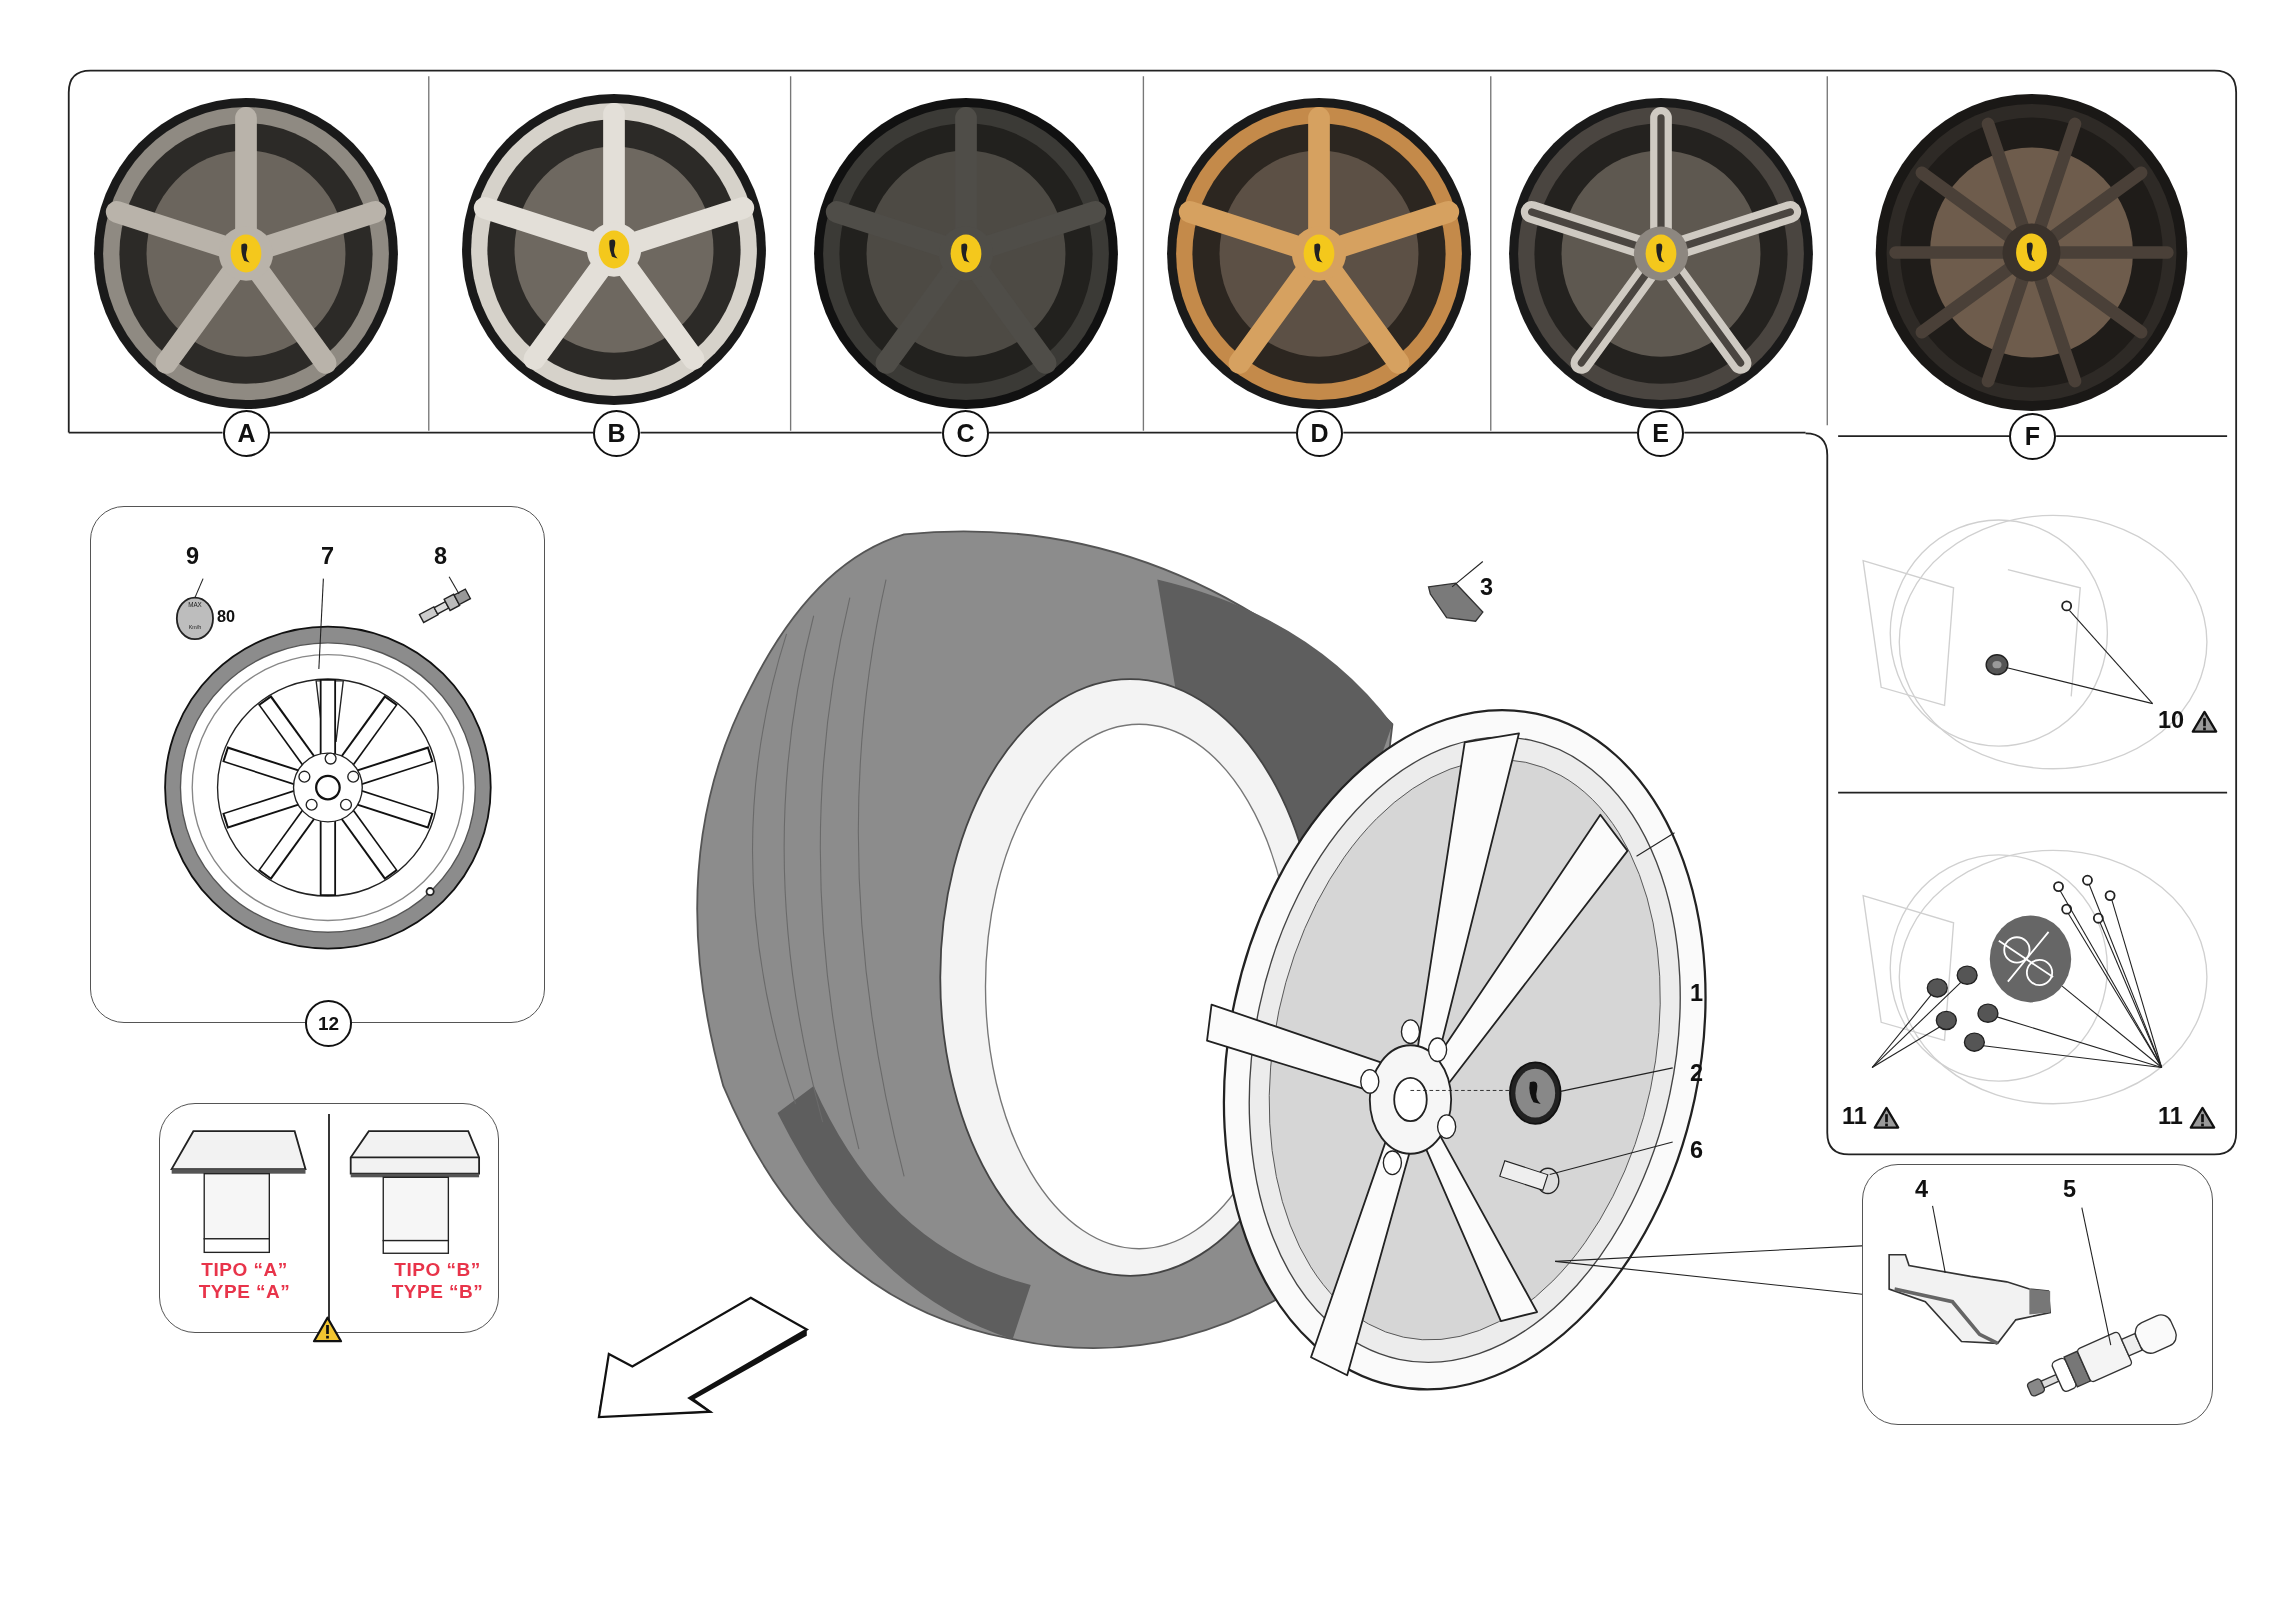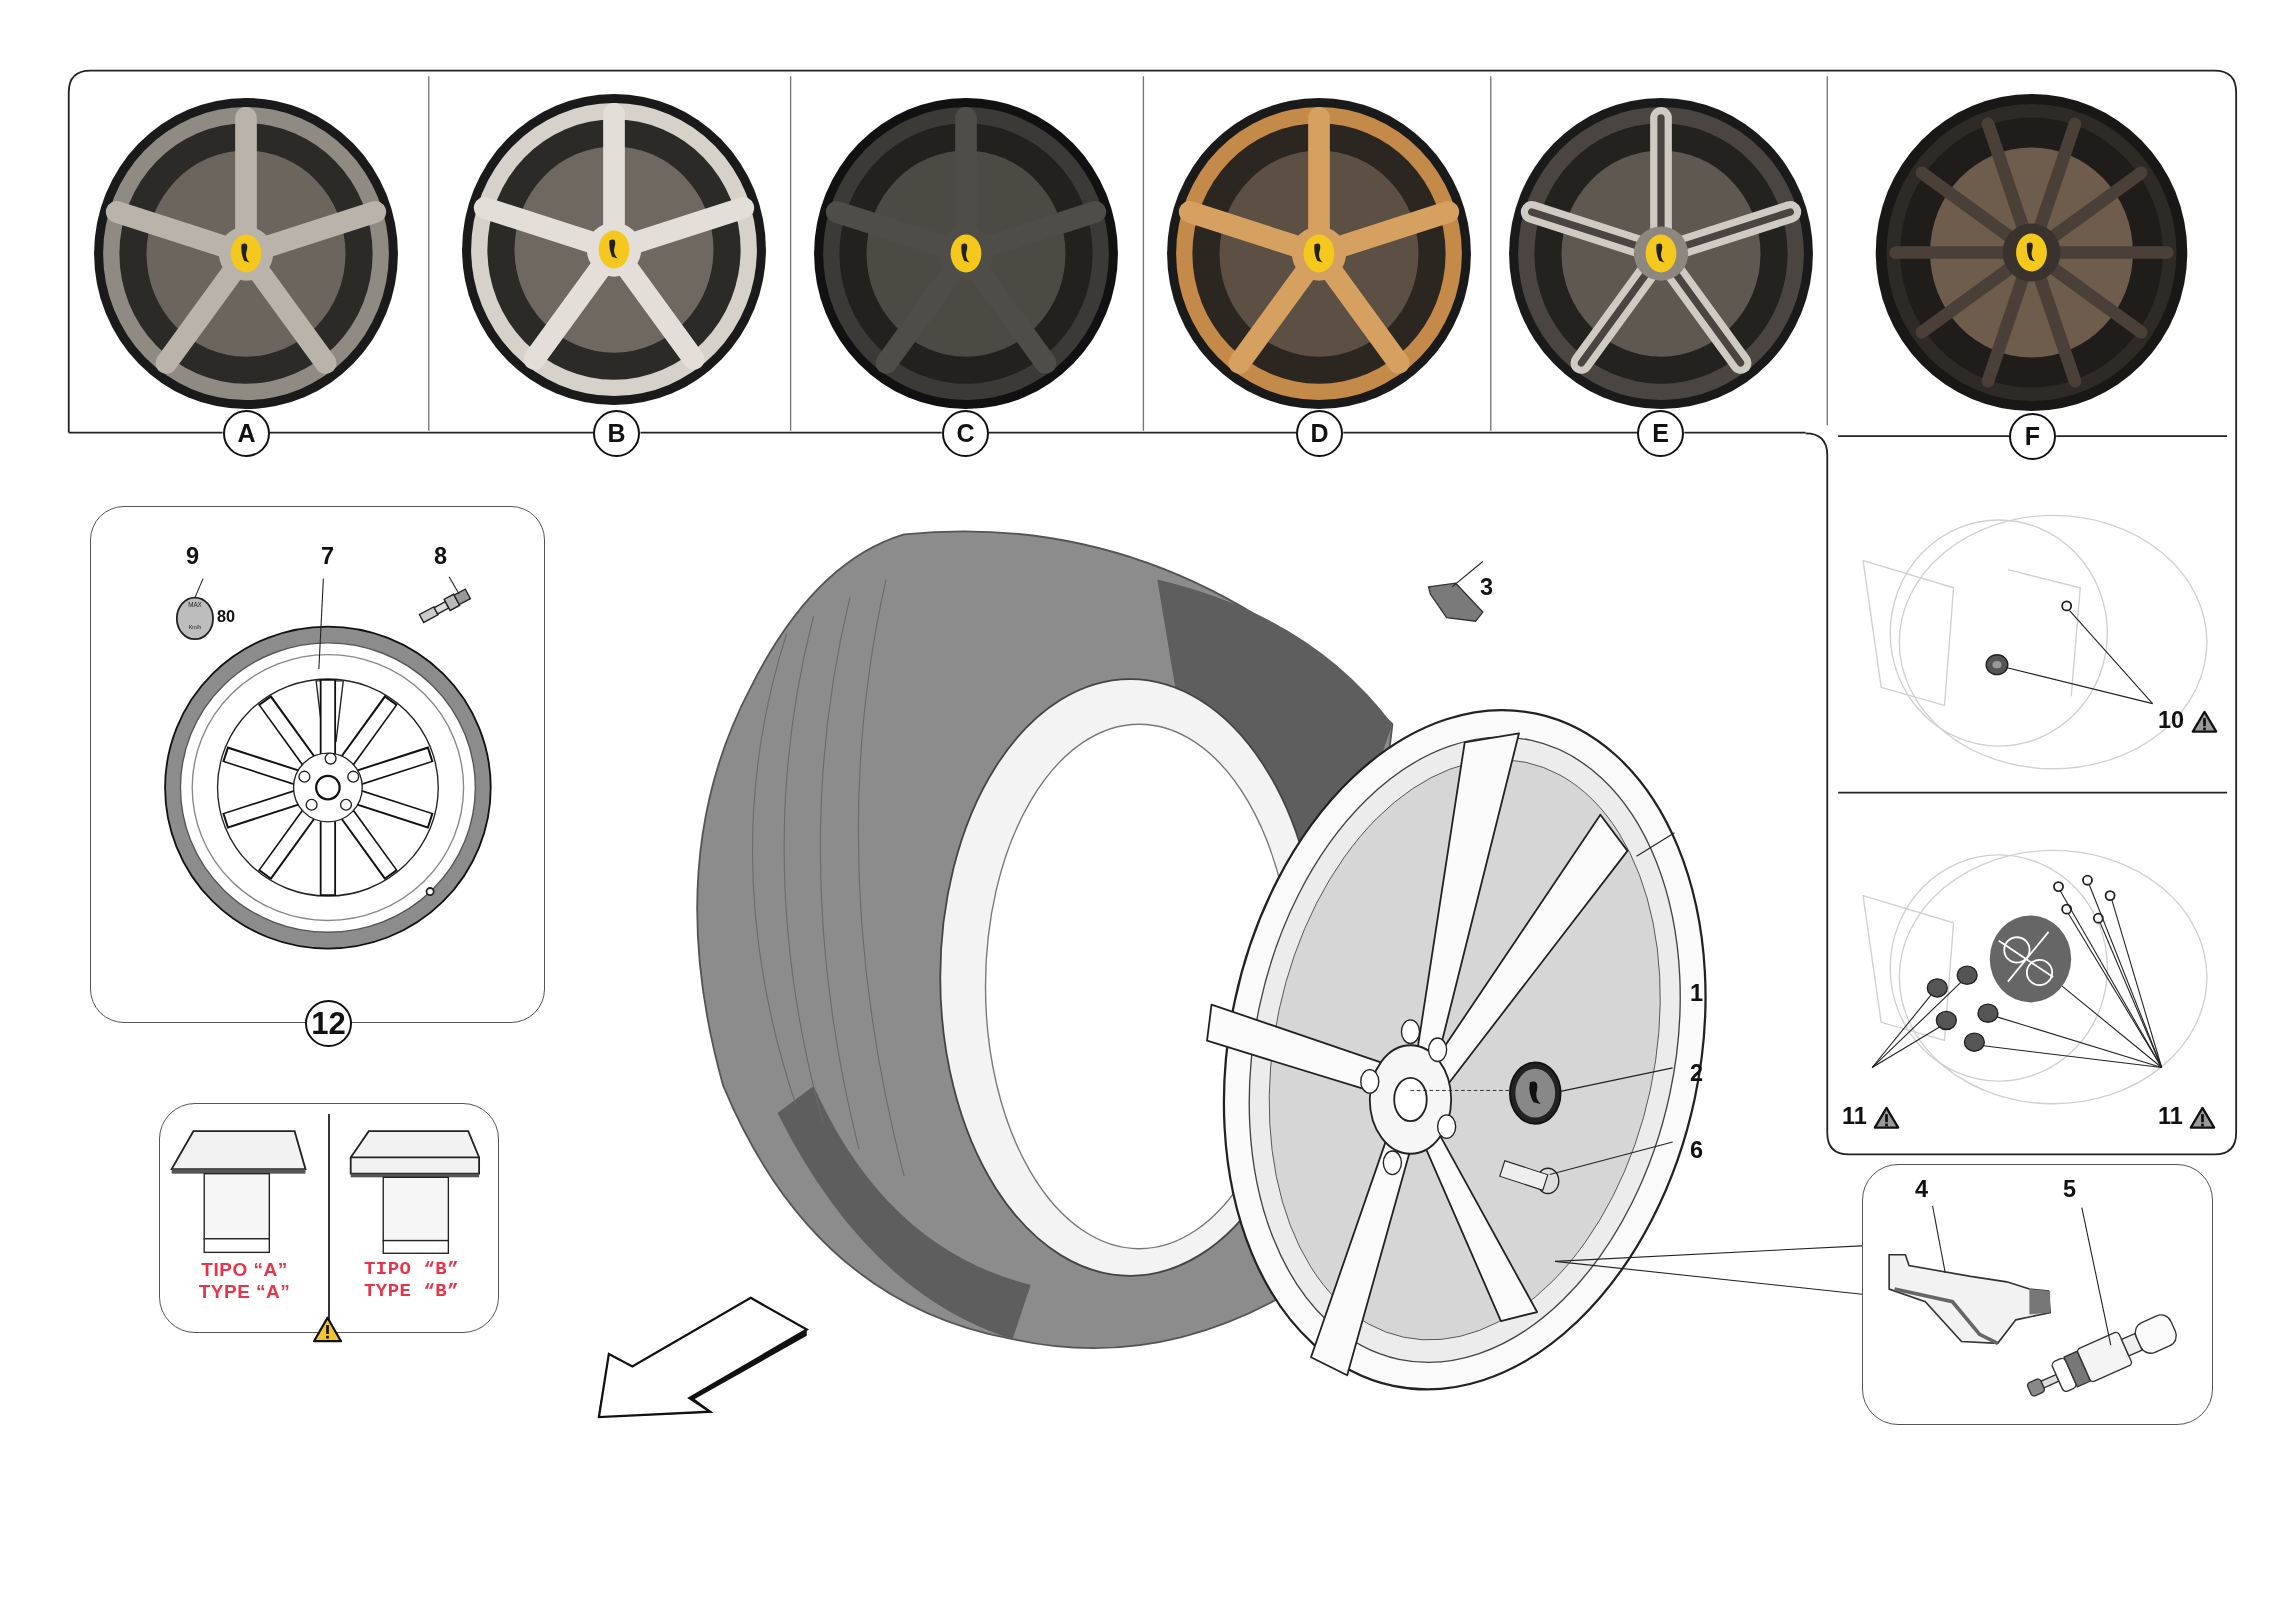--- a/index.html
+++ b/index.html
@@ -311,21 +311,21 @@
   <line x1="258" y1="80" x2="253" y2="180" stroke="#222" stroke-width="1.2"></line>
 </svg>
 <div class="callout" style="left:186px;top:545px;"><span>9</span></div>
 <div class="abs" style="left:177px;top:602px;width:36px;text-align:center;line-height:1;">
   <div style="font-size:6.3px;color:#222;">MAX</div>
   <div style="font-size:16.3px;font-weight:bold;color:#111;margin-left:40px;">80</div>
   <div style="font-size:5.4px;color:#222;">Km/h</div>
 </div>
 <div class="callout" style="left:321px;top:545px;"><span>7</span></div>
 <div class="callout" style="left:434px;top:545px;"><span>8</span></div>
-<div class="circle-label" style="left:305px;top:1000px;font-size:31px;">
+<div class="circle-label" style="left:305px;top:1000px;font-size:19px;">
     <span>12</span>
   </div>
 
 <div class="panel" style="left:159px;top:1103px;width:340px;height:230px;border-radius:36px;"></div>
 <svg style="left:159px;top:1103px;" width="340" height="230" viewBox="0 0 376 254">
   <line x1="188" y1="12" x2="188" y2="240" stroke="#222" stroke-width="2"></line>
 
   <path d="M38,31 L150,31 L162,73 L14,73z" fill="#f2f2f2" stroke="#222" stroke-width="2"></path>
   <rect x="14" y="73" width="148" height="5" fill="#555"></rect>
   <rect x="50" y="78" width="72" height="72" fill="#f6f6f6" stroke="#222" stroke-width="1.5"></rect>
@@ -334,21 +334,21 @@
   <path d="M232,31 L342,31 L354,60 L354,78 L212,78 L212,60z" fill="#f2f2f2" stroke="#222" stroke-width="2"></path>
   <line x1="212" y1="60" x2="354" y2="60" stroke="#222" stroke-width="2"></line>
   <rect x="212" y="78" width="142" height="4" fill="#555"></rect>
   <rect x="248" y="82" width="72" height="70" fill="#f6f6f6" stroke="#222" stroke-width="1.5"></rect>
   <rect x="248" y="152" width="72" height="14" fill="#fff" stroke="#222" stroke-width="1.5"></rect>
 </svg>
 <div class="red-text" style="left:163px;top:1259px;width:163px;">
   <div>TIPO “A”</div>
   <div>TYPE “A”</div>
 </div>
-<div class="red-text" style="left:330px;top:1259px;width:163px;font-family:Liberation Mono, monospace;">
+<div class="red-text" style="left:356px;top:1259px;width:163px;">
   <div>TIPO “B”</div>
   <div>TYPE “B”</div>
 </div>
 <svg style="left:312px;top:1316px;" width="31" height="27" viewBox="0 0 34 30">
     <path d="M17,2 L32,28 L2,28z" fill="#f2c530" stroke="#111" stroke-width="2.5" stroke-linejoin="round"></path>
     <rect x="15.5" y="10" width="3" height="10" fill="#111"></rect>
     <rect x="15.5" y="22" width="3" height="3" fill="#111"></rect>
   </svg>
 
 <svg style="left:570px;top:1257px;" width="244" height="154" viewBox="0 0 270 170">

